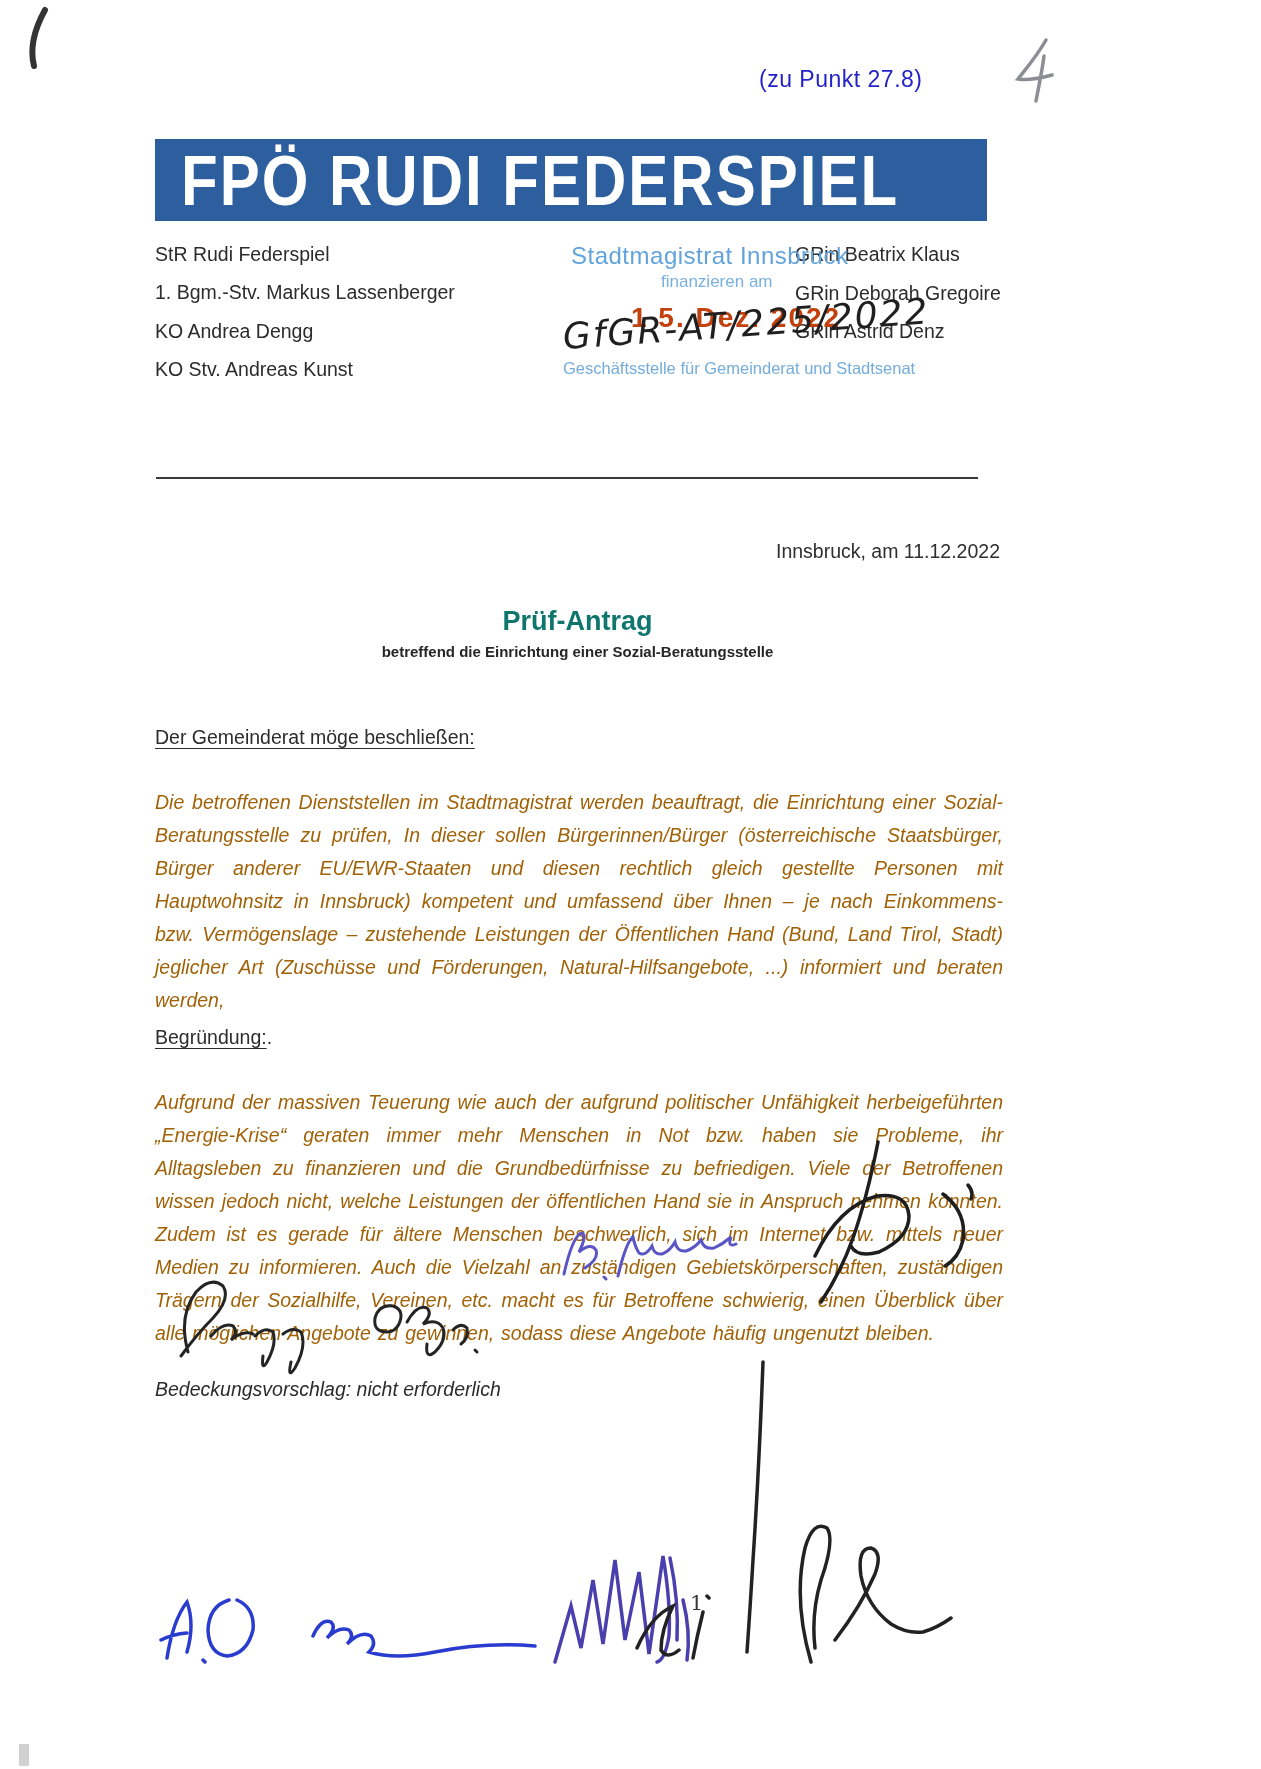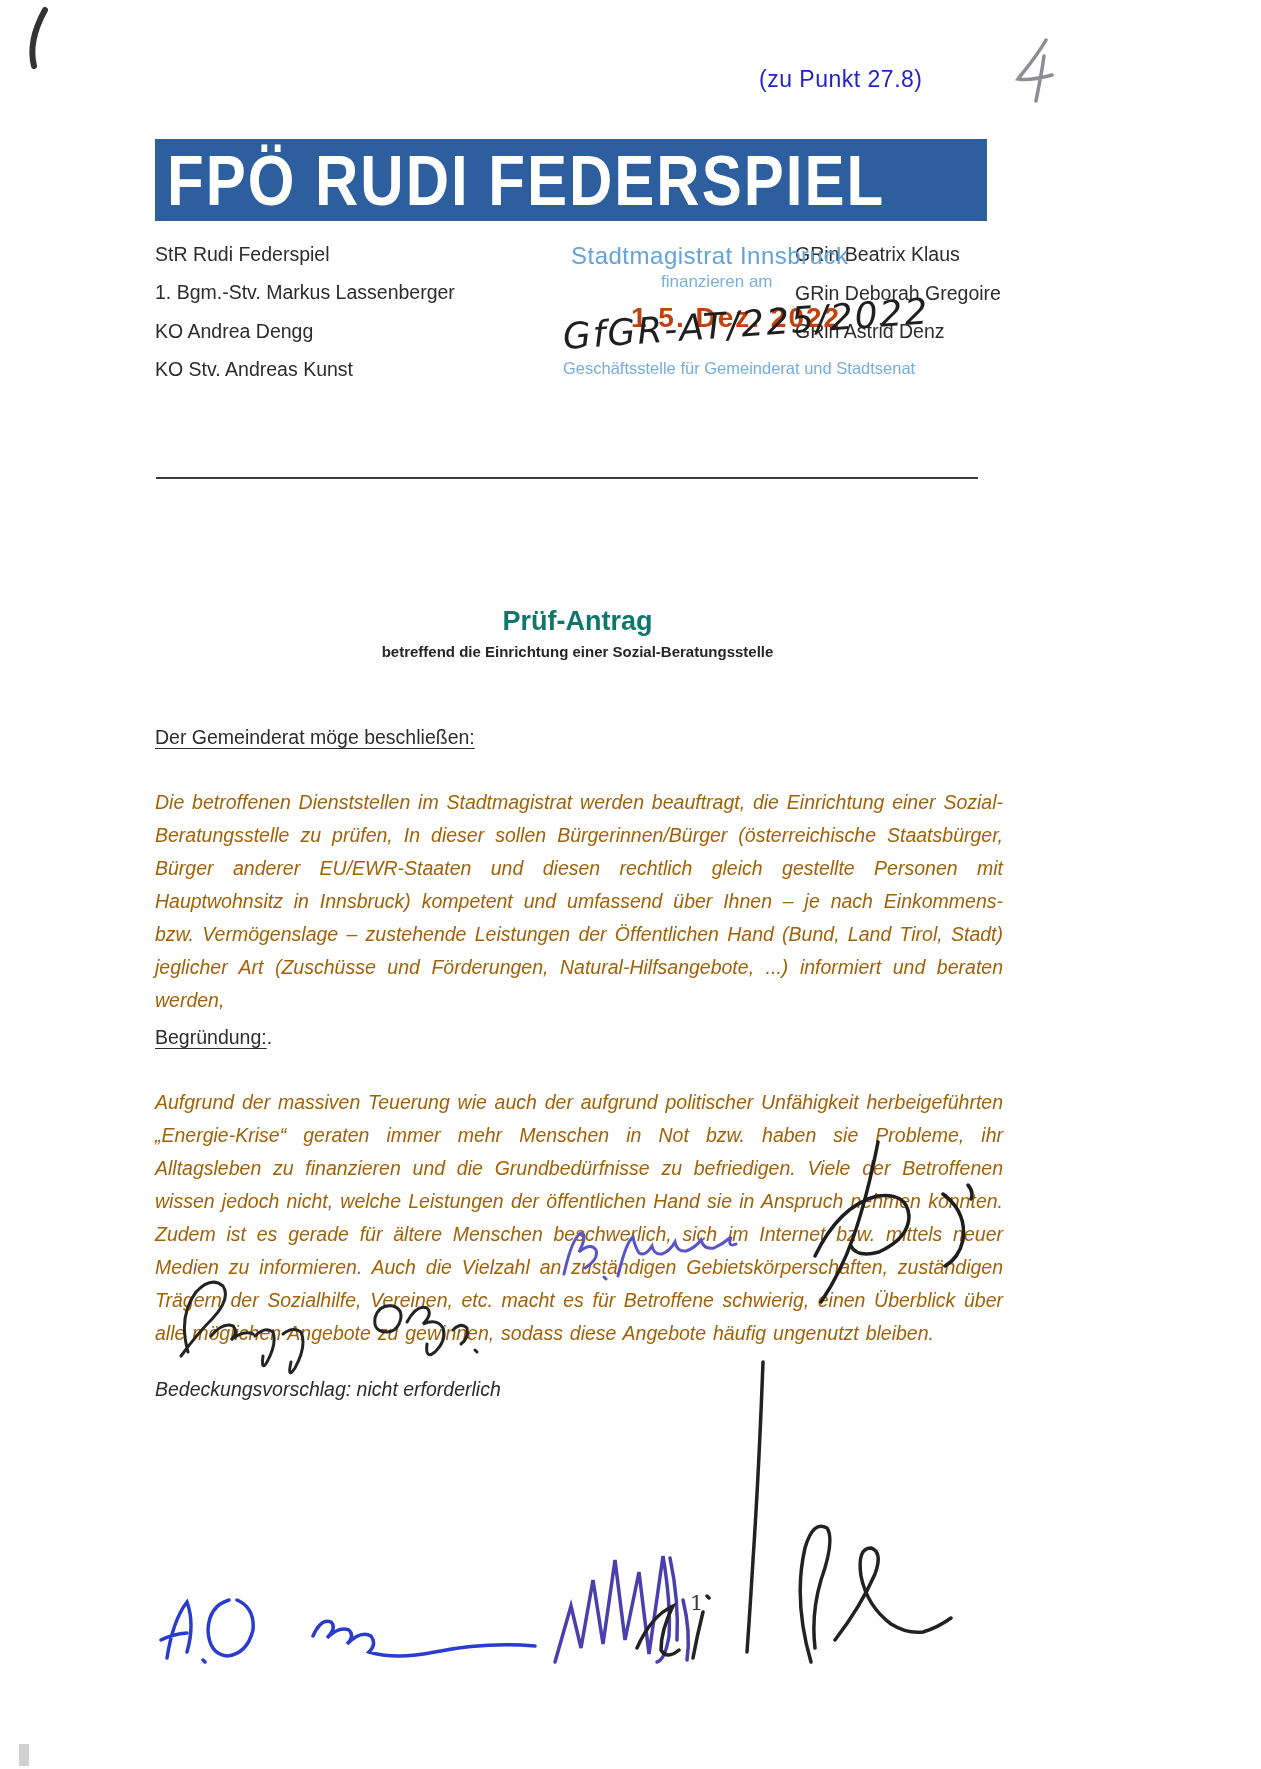--- a/index.html
+++ b/index.html
@@ -3,21 +3,21 @@
 <meta charset="utf-8">
 <style>
   html,body{margin:0;padding:0;background:#ffffff;}
   .page{position:relative;width:1261px;height:1769px;background:#ffffff;overflow:hidden;
         font-family:"Liberation Sans",sans-serif;color:#2e2e2e;margin-left:15px;}
   .abs{position:absolute;}
   
   .corner-note{top:66px;left:744px;font-size:23px;color:#2323c8;letter-spacing:0.5px;}
   
   .banner{top:139px;left:140px;width:832px;height:82px;background:#2d5e9e;
-          display:flex;align-items:center;padding-left:12px;box-sizing:border-box;}
+          display:flex;align-items:center;padding-left:26px;box-sizing:border-box;}
   .banner span{font-size:60px;font-weight:800;color:#ffffff;letter-spacing:2px;
                transform:scaleY(1.18);transform-origin:left center;white-space:nowrap;}
   
   .name{font-size:19.5px;color:#2c2c2c;white-space:nowrap;}
   .ln-l0{top:243px;left:140px;} .ln-l1{top:281px;left:140px;}
   .ln-l2{top:320px;left:140px;} .ln-l3{top:358px;left:140px;}
   .ln-r0{top:243px;left:780px;} .ln-r1{top:282px;left:780px;} .ln-r2{top:320px;left:780px;}
   
   .stamp-line1{top:242px;left:556px;font-size:24px;color:#61a3da;letter-spacing:0.5px;}
   .stamp-line2{top:272px;left:646px;font-size:17px;color:#7ab0de;}
@@ -67,20 +67,21 @@
   <div class="abs name ln-r2">GRin Astrid Denz</div>
 
   <div class="abs stamp-line1">Stadtmagistrat Innsbruck</div>
   <div class="abs stamp-line2">finanzieren am</div>
   <div class="abs stamp-date">1 5. Dez. 2022</div>
   <div class="abs stamp-reg">GfGR-AT/225/2022</div>
   <div class="abs stamp-line3">Geschäftsstelle für Gemeinderat und Stadtsenat</div>
 
   <div class="abs rule"></div>
 
+  <div class="abs place-date">Innsbruck, am 11.12.2022</div>
 
   <div class="abs title">Prüf-Antrag</div>
   <div class="abs subtitle">betreffend die Einrichtung einer Sozial-Beratungsstelle</div>
 
   <div class="abs heading h-motion"><span class="ul">Der Gemeinderat möge beschließen:</span></div>
 
   <div class="abs para p-motion">Die betroffenen Dienststellen im Stadtmagistrat werden beauftragt, die Einrichtung einer Sozial-Beratungsstelle zu prüfen, In dieser sollen Bürgerinnen/Bürger (österreichische Staatsbürger, Bürger anderer EU/EWR-Staaten und diesen rechtlich gleich gestellte Personen mit Hauptwohnsitz in Innsbruck) kompetent und umfassend über Ihnen – je nach Einkommens- bzw. Vermögenslage – zustehende Leistungen der Öffentlichen Hand (Bund, Land Tirol, Stadt) jeglicher Art (Zuschüsse und Förderungen, Natural-Hilfsangebote, ...) informiert und beraten werden,</div>
 
   <div class="abs heading h-just"><span class="ul">Begründung:</span><span>.</span></div>
 

